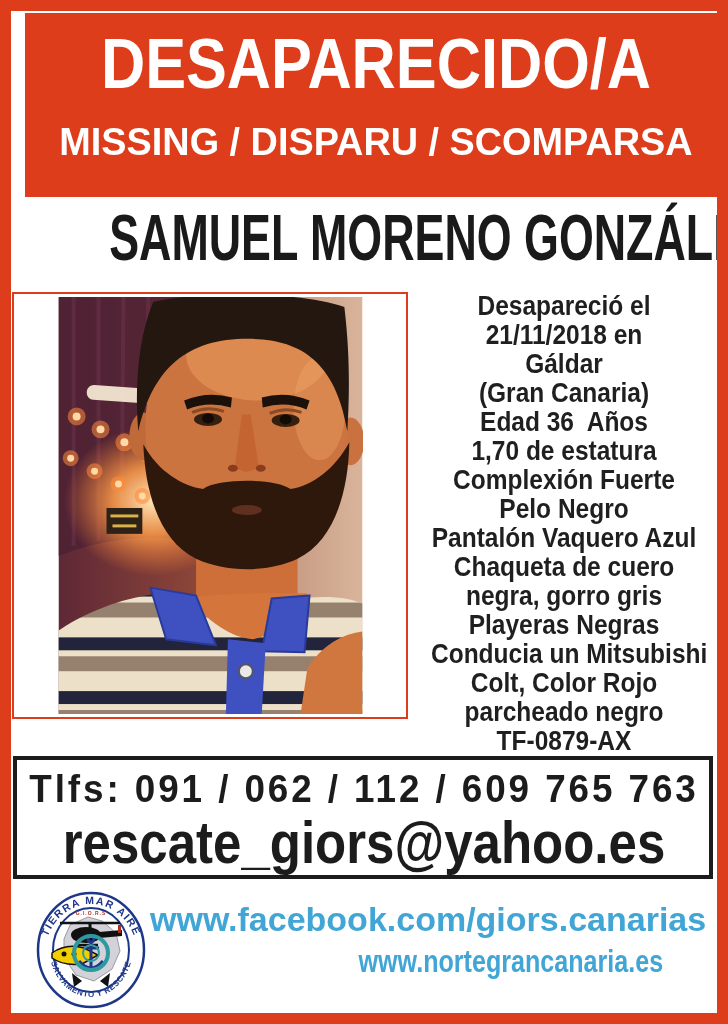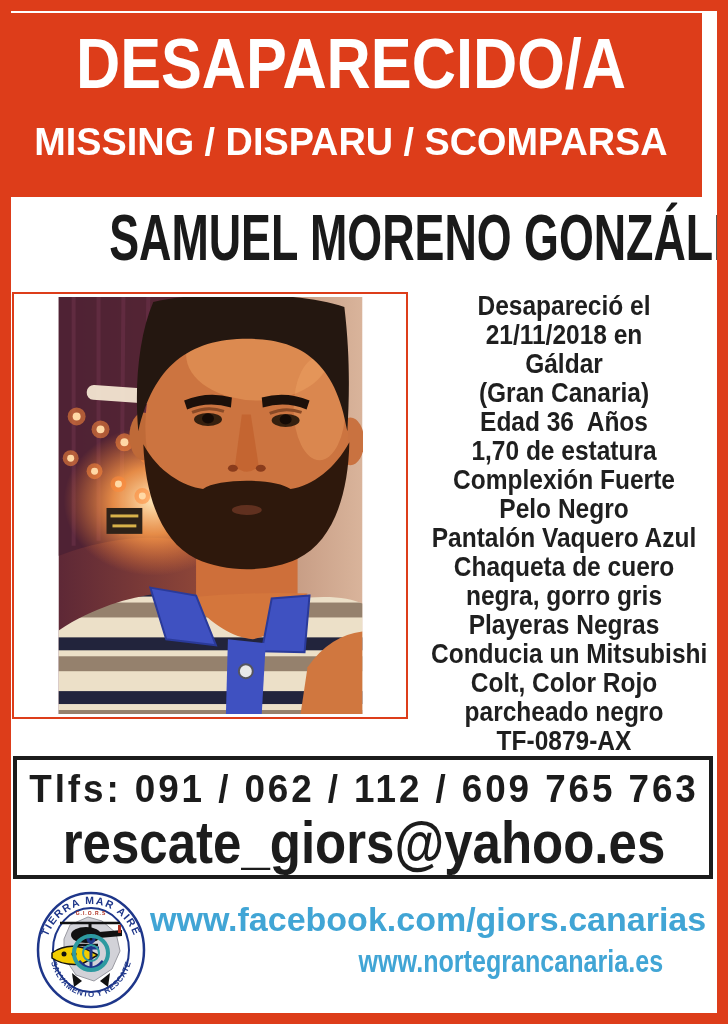--- a/index.html
+++ b/index.html
@@ -3,21 +3,21 @@
 <meta charset="utf-8">
 <style>
   html,body{margin:0;padding:0;background:#888;}
   .poster{
     position:relative;width:728px;height:1024px;background:#ffffff;
     font-family:"Liberation Sans", sans-serif;overflow:hidden;margin:0 auto;
   }
   .frame{position:absolute;inset:0;border:11px solid #dd3d1a;pointer-events:none;z-index:40;}
 
   
-  .banner{position:absolute;left:0;top:13px;width:702px;height:184px;background:#dd3d1a;}
+  .banner{position:absolute;left:25px;top:13px;width:702px;height:184px;background:#dd3d1a;}
   .title{position:absolute;top:15px;left:0;right:0;text-align:center;color:#ffffff;
          font-size:70px;font-weight:bold;line-height:72px;white-space:nowrap;
          transform:scaleX(.875);transform-origin:50% 50%;letter-spacing:0px;}
   .subtitle{position:absolute;top:106px;left:0;right:0;text-align:center;color:#ffffff;
          font-size:39px;font-weight:bold;line-height:46px;white-space:nowrap;
          transform:scaleX(.97);transform-origin:50% 50%;}
 
   
   .person-name{position:absolute;top:203px;left:0;right:0;text-align:center;color:#1a1a1a;
          font-size:64px;font-weight:bold;line-height:70px;white-space:nowrap;

